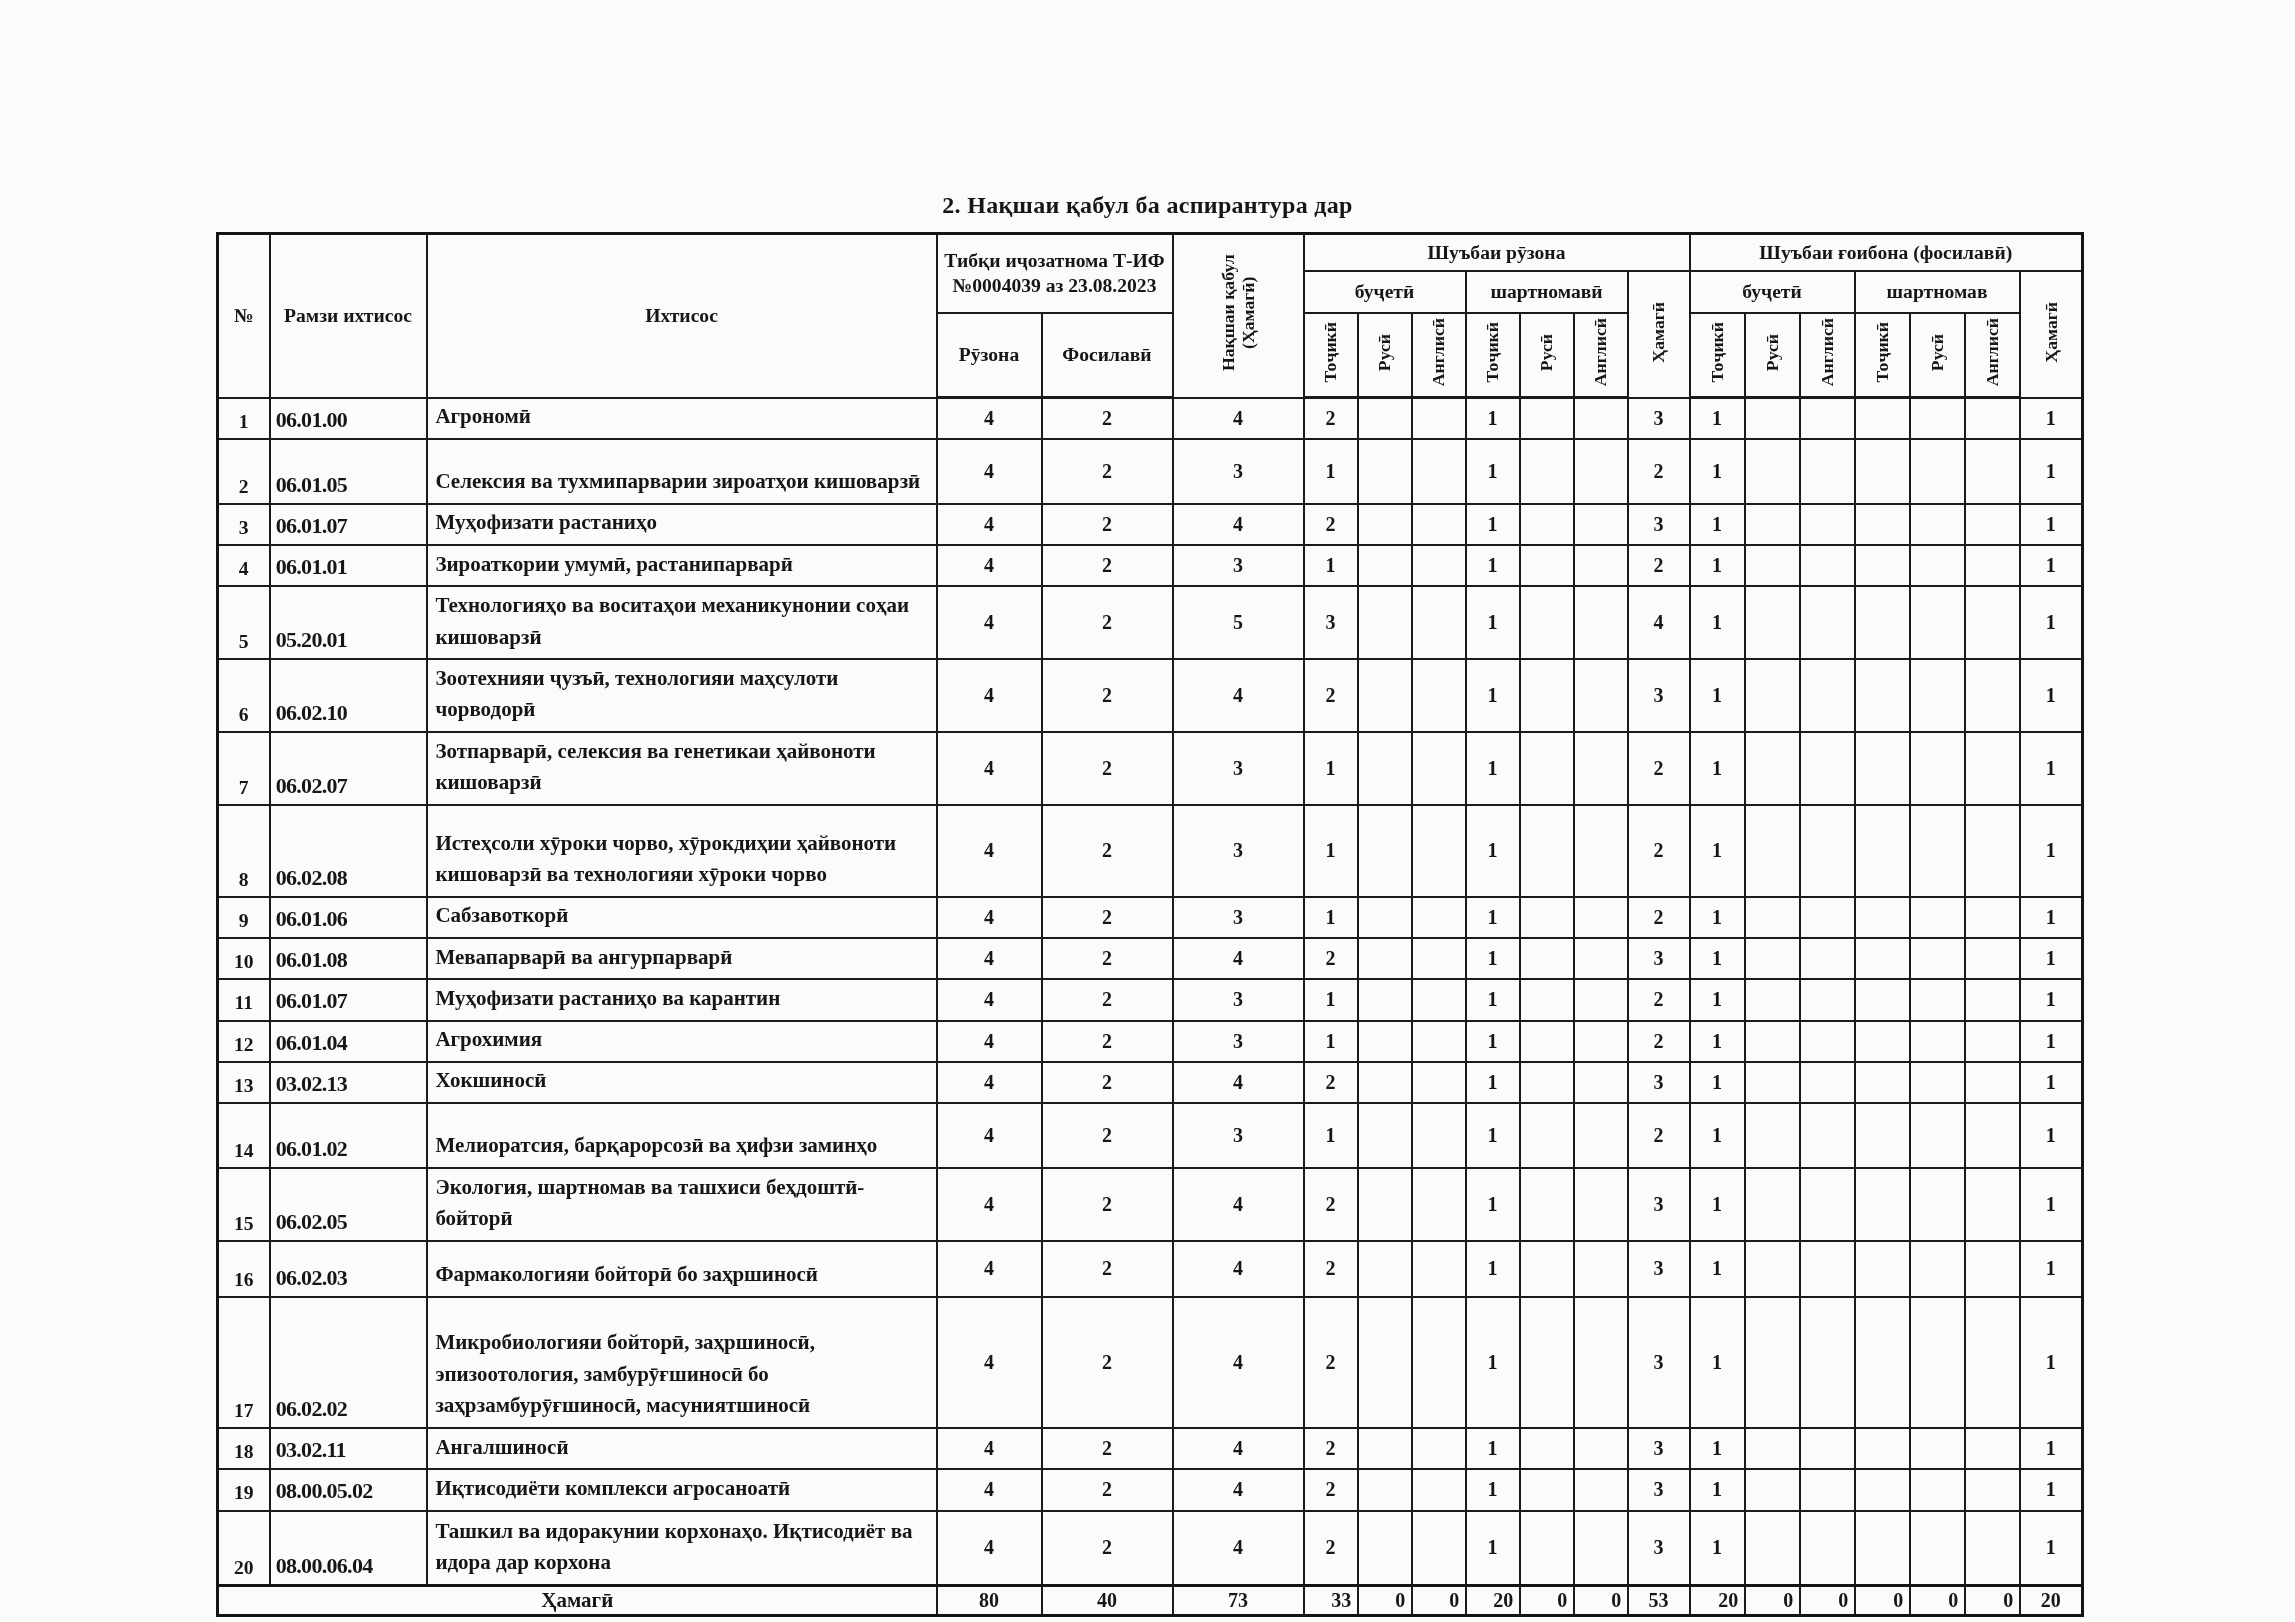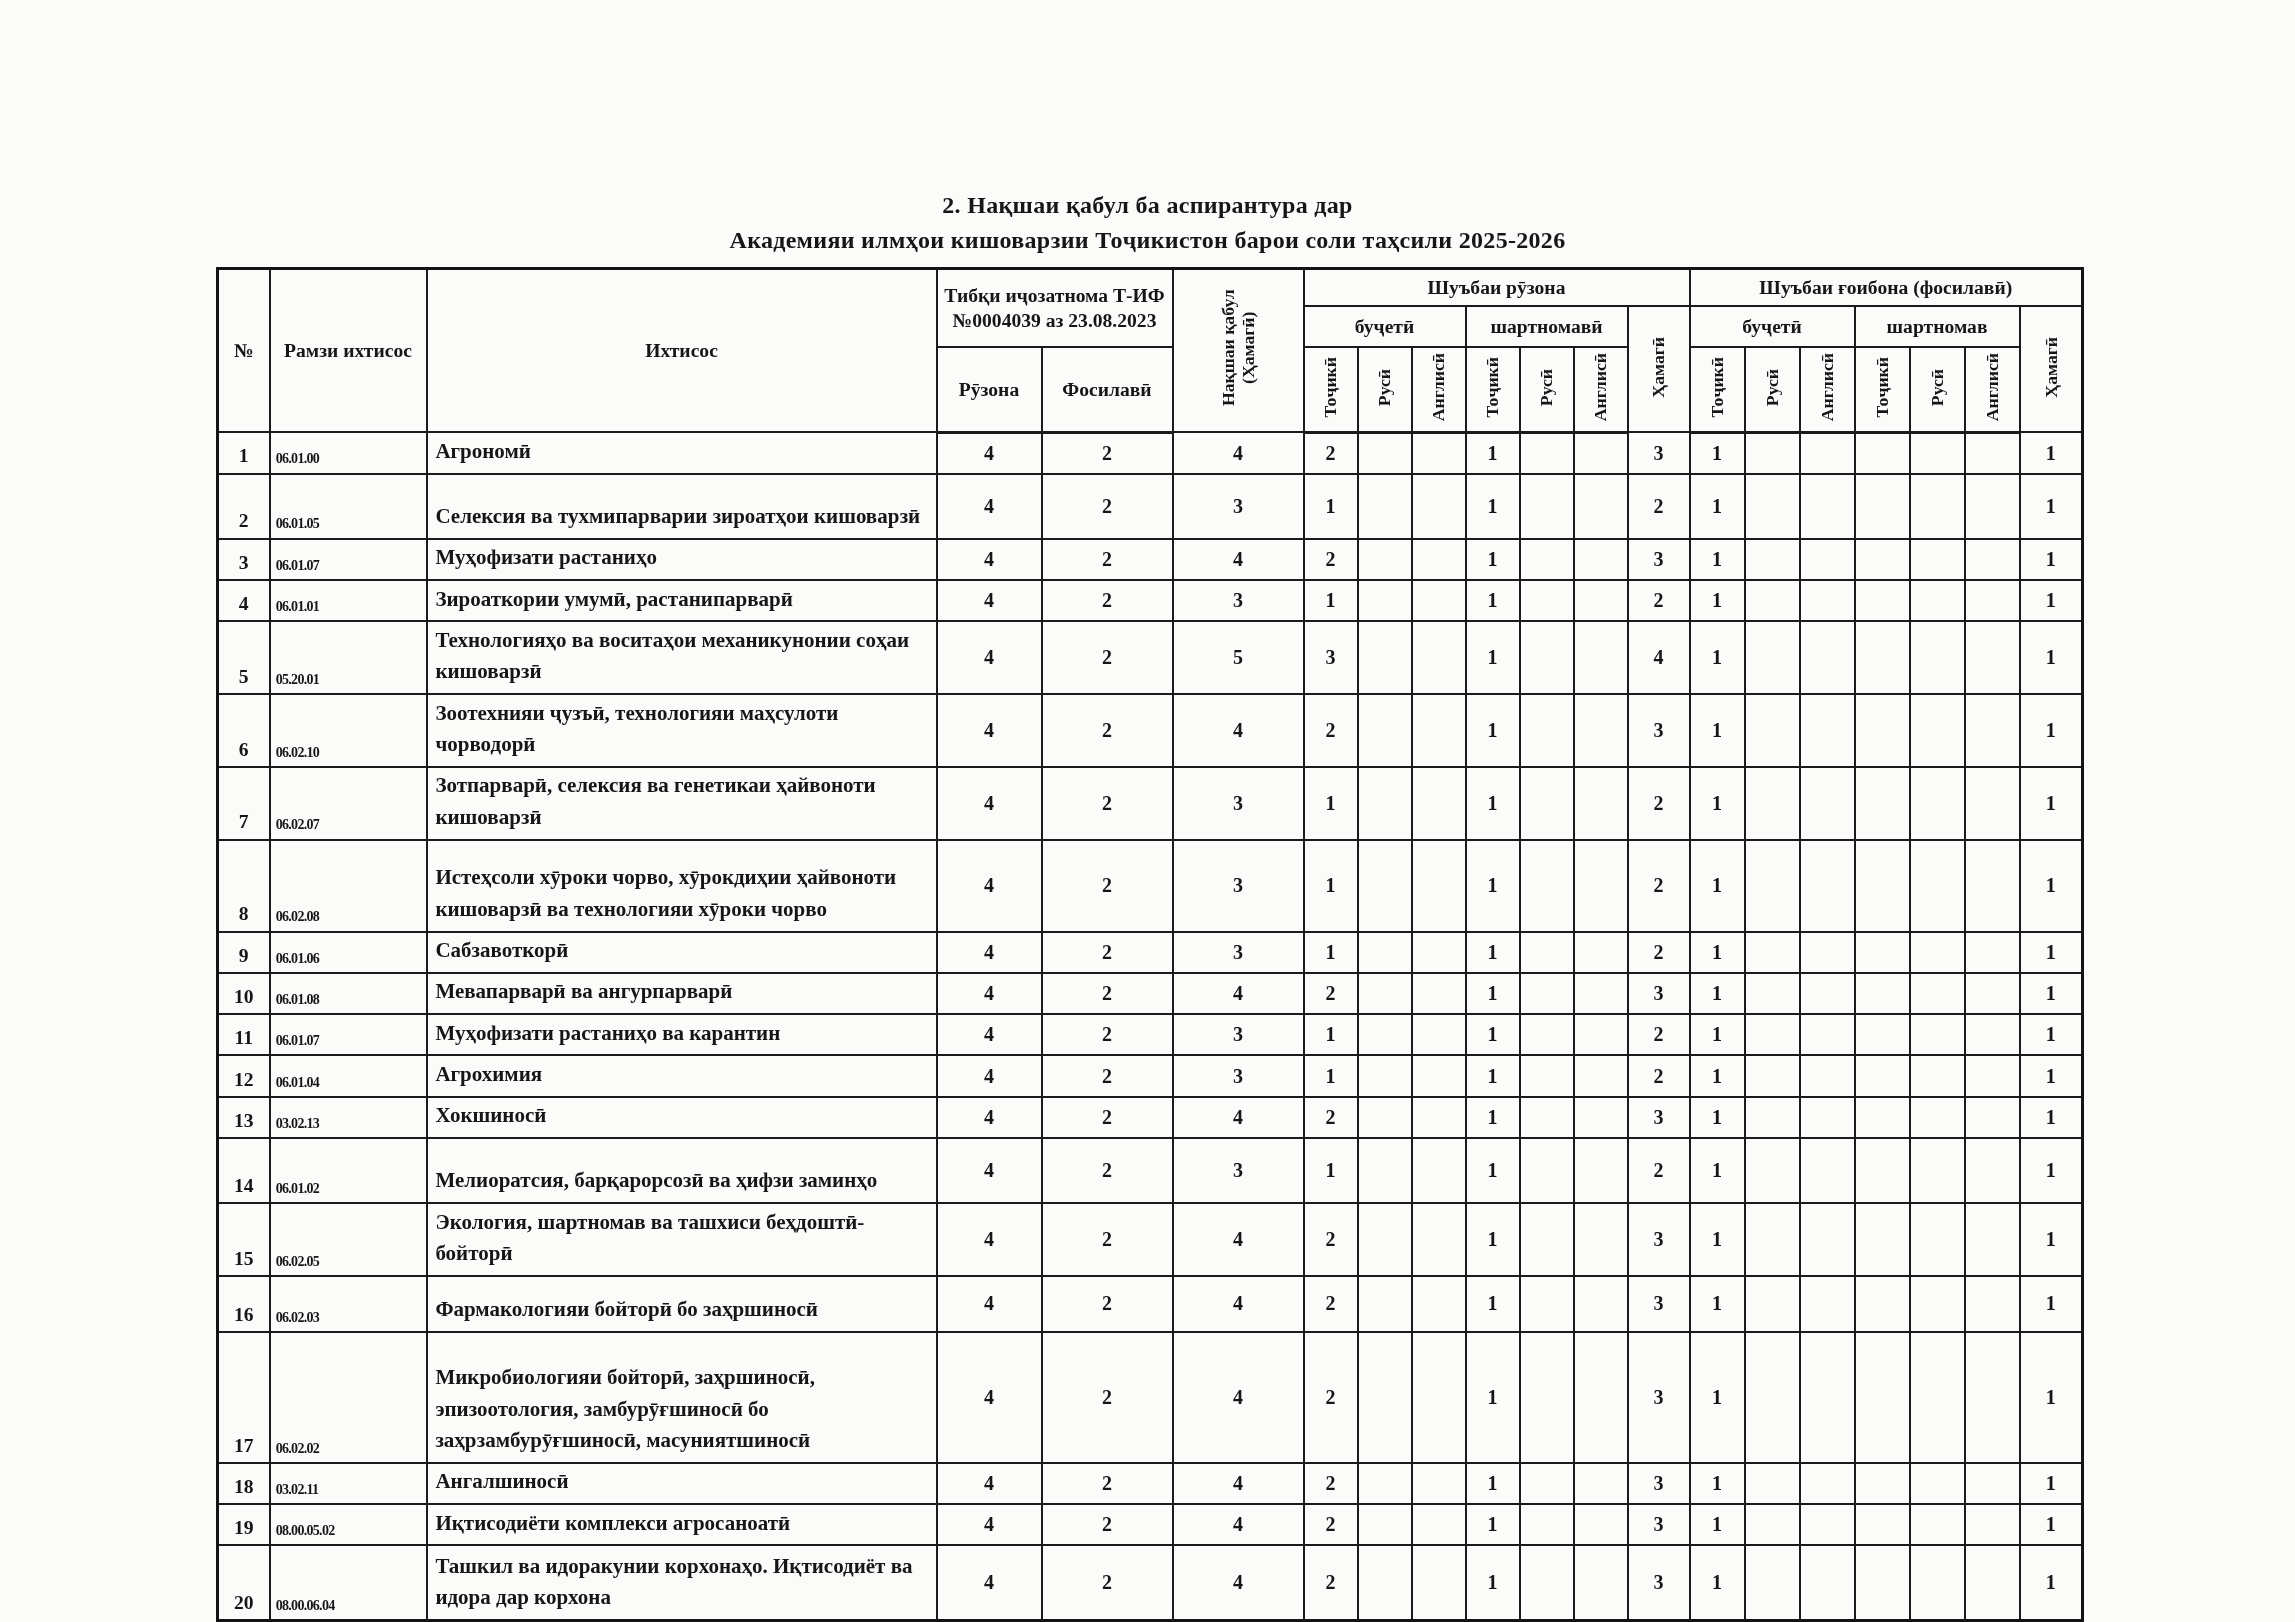--- a/index.html
+++ b/index.html
@@ -28,37 +28,36 @@
   th.license { font-size:19px; line-height:1.3; padding:2.6px 9.2px; }
   .rot {
     writing-mode:vertical-rl;
     transform:rotate(180deg);
     display:inline-block;
     font-size:17.7px; line-height:1.15;
     max-height:154px;
     white-space:normal;
   }
   td.num  { text-align:center; vertical-align:bottom; font-size:19.6px; padding:1.3px 1.3px 5.2px 1.3px; }
-  td.code { text-align:left;  vertical-align:bottom; font-size:14px; padding:1.3px 1.3px 5.2px 5.2px; letter-spacing:-0.7px; }
+  td.code { text-align:left;  vertical-align:bottom; font-size:22px; padding:1.3px 1.3px 5.2px 5.2px; letter-spacing:-0.7px; }
   td.name { text-align:left;  vertical-align:bottom; font-size:21px; line-height:1.5; padding:2.6px 5.2px 5.2px 7.9px; }
   td.n    { text-align:center; vertical-align:middle; font-size:20px; }
   tfoot td { font-size:20px; vertical-align:middle; }
   tfoot td.tc { text-align:center; }
   tfoot td.tr { text-align:right; padding-right:5.2px; }
   tfoot { border-top:3.3px solid #141414; }
   td.tlabel { text-align:center; font-size:21px; }
 </style>
 </head>
 <body>
 
 <div class="page">
 
   <div class="title-block">
     <div class="title-line">2. Нақшаи қабул ба аспирантура дар</div>
-    <div class="title-line">Академияи илмҳои кишоварзии Тоҷикистон барои соли таҳсили 2025-2026</div>
   </div>
 
   <table class="adm">
     <colgroup>
       <col style="width:52px">
         <col style="width:157px">
         <col style="width:510px">
       <col style="width:105px">
         <col style="width:131px">
         <col style="width:131px">

